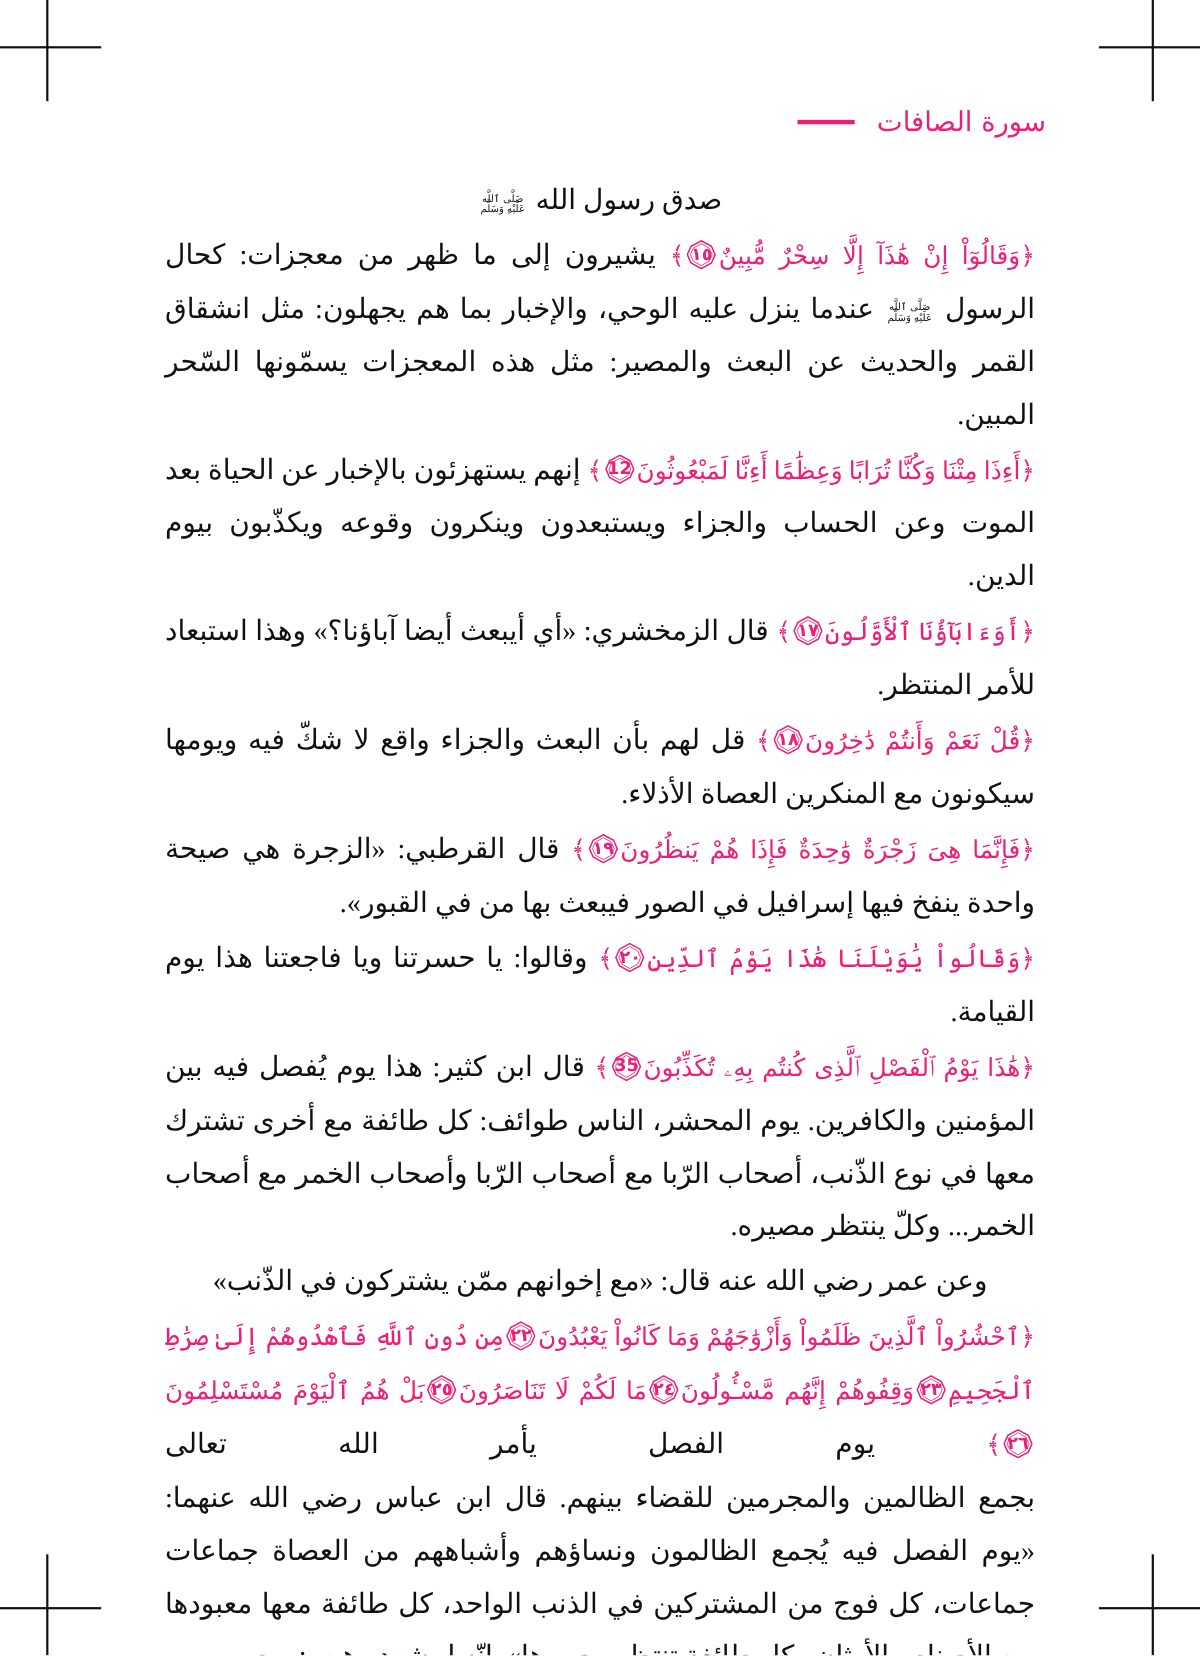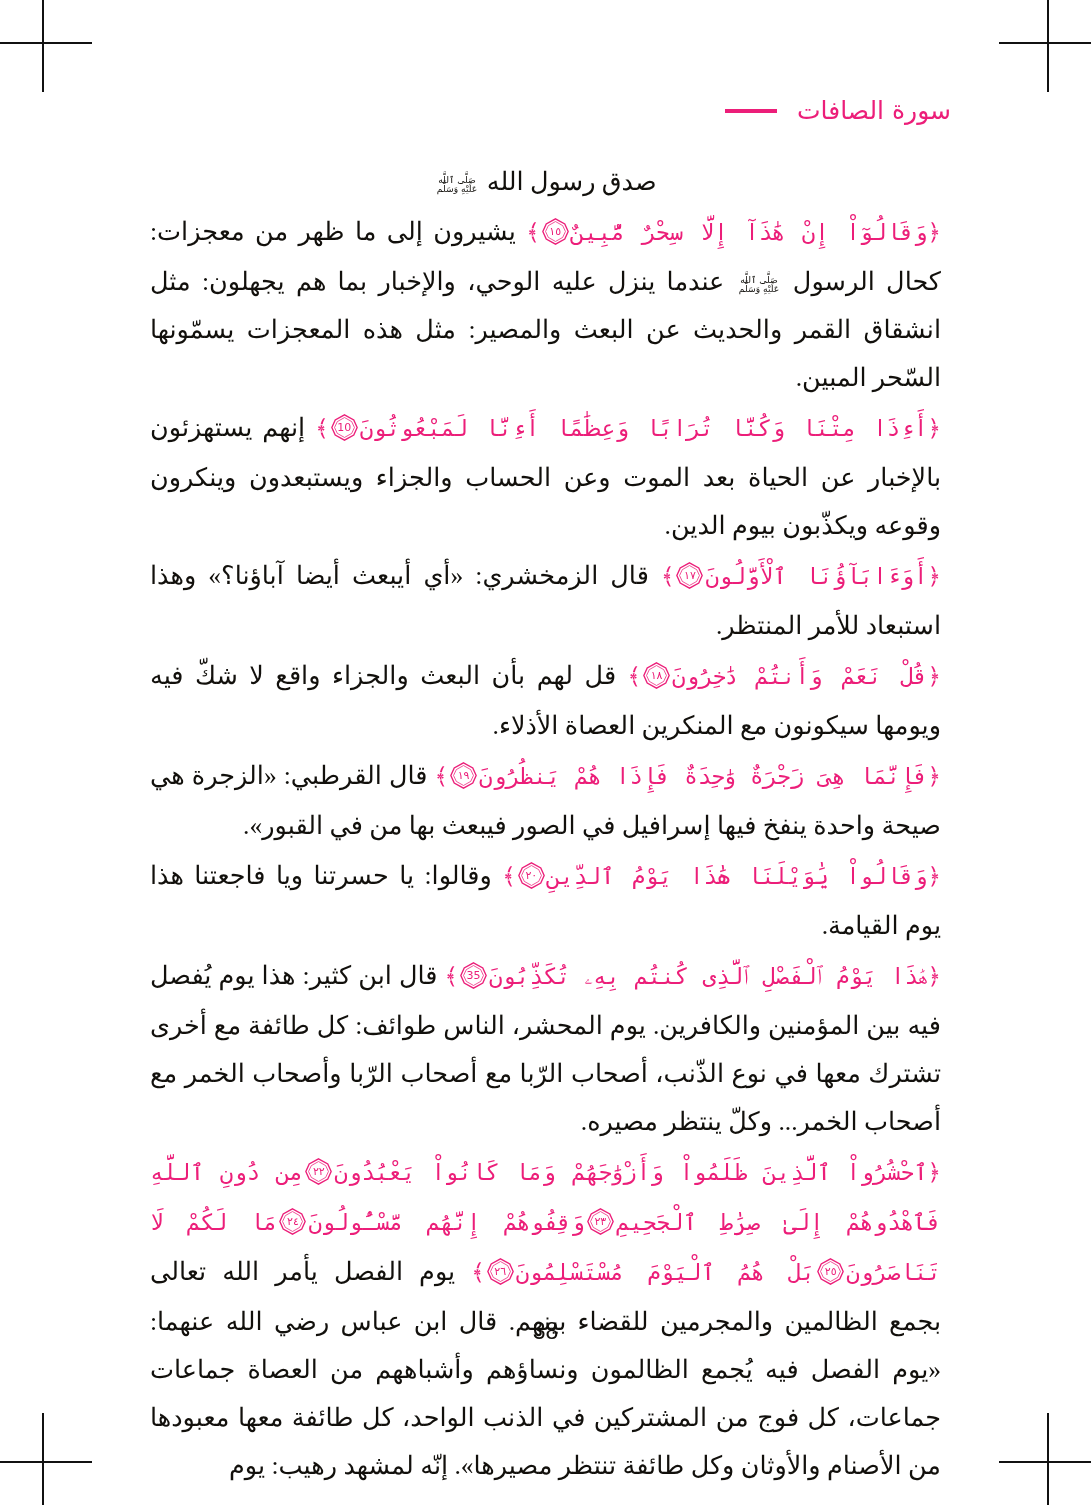--- a/index.html
+++ b/index.html
@@ -80,21 +80,21 @@
     font-family: "Liberation Serif", "DejaVu Serif", serif;
   }
 
   .para.center-last {
     text-align-last: center;
   }
 
   
   .ayah {
     color: #ec1e79;
-    font-family: Liberation Mono, monospace;
+    font-family: Liberation Serif, serif;
     font-size: 22.5px;
     white-space: normal;
   }
 
   
   .ayah-bracket {
     color: #ec1e79;
     font-family: "DejaVu Sans", "Liberation Sans", sans-serif;
     font-size: 23px;
   }
@@ -111,25 +111,26 @@
   .ayah-num .rosette {
     position: absolute;
     inset: 0;
   }
   .ayah-num .digits {
     position: absolute;
     inset: 0;
     display: flex;
     align-items: center;
     justify-content: center;
-    font-size: 11px;
+    font-size: 16px;
     color: #ec1e79;
     font-family: "DejaVu Sans", "Liberation Sans", sans-serif;
     line-height: 1;
     padding-bottom: 1px;
+    font-weight: bold;
   }
 
   
   .honorific {
     display: inline-block;
     font-size: 17px;
     line-height: 0.95;
     text-align: center;
     color: #12100c;
     font-family: "DejaVu Sans", "Liberation Sans", sans-serif;
@@ -191,21 +192,21 @@
             <polygon points="16,1 27,7 31,16 27,25 16,31 5,25 1,16 5,7" fill="none" stroke="#ec1e79" stroke-width="1.6"></polygon>
             <polygon points="16,4.2 24.5,9 27.8,16 24.5,23 16,27.8 7.5,23 4.2,16 7.5,9" fill="none" stroke="#ec1e79" stroke-width="0.9"></polygon>
           </svg><span class="digits">١٥</span></span><span class="ayah-bracket">﴾</span>
       <span>يشيرون إلى ما ظهر من معجزات: كحال الرسول </span><span class="honorific"><span class="top">صَلَّى ٱللَّه</span><span class="bot">عَلَيْهِ وَسَلَّم</span></span><span> عندما ينزل عليه الوحي، والإخبار بما هم يجهلون: مثل انشقاق القمر والحديث عن البعث والمصير: مثل هذه المعجزات يسمّونها السّحر المبين.</span>
     </p>
 
     <p class="para">
       <span class="ayah-bracket">﴿</span><span class="ayah">أَءِذَا مِتْنَا وَكُنَّا تُرَابًا وَعِظَٰمًا أَءِنَّا لَمَبْعُوثُونَ</span><span class="ayah-num"><svg class="rosette" viewBox="0 0 32 32" aria-hidden="true">
             <polygon points="16,1 27,7 31,16 27,25 16,31 5,25 1,16 5,7" fill="none" stroke="#ec1e79" stroke-width="1.6"></polygon>
             <polygon points="16,4.2 24.5,9 27.8,16 24.5,23 16,27.8 7.5,23 4.2,16 7.5,9" fill="none" stroke="#ec1e79" stroke-width="0.9"></polygon>
-          </svg><span class="digits">10</span></span><span class="ayah-bracket">﴾</span>
+          </svg><span class="digits">12</span></span><span class="ayah-bracket">﴾</span>
       <span>إنهم يستهزئون بالإخبار عن الحياة بعد الموت وعن الحساب والجزاء ويستبعدون وينكرون وقوعه ويكذّبون بيوم الدين.</span>
     </p>
 
     <p class="para">
       <span class="ayah-bracket">﴿</span><span class="ayah">أَوَءَابَآؤُنَا ٱلْأَوَّلُونَ</span><span class="ayah-num"><svg class="rosette" viewBox="0 0 32 32" aria-hidden="true">
             <polygon points="16,1 27,7 31,16 27,25 16,31 5,25 1,16 5,7" fill="none" stroke="#ec1e79" stroke-width="1.6"></polygon>
             <polygon points="16,4.2 24.5,9 27.8,16 24.5,23 16,27.8 7.5,23 4.2,16 7.5,9" fill="none" stroke="#ec1e79" stroke-width="0.9"></polygon>
           </svg><span class="digits">١٧</span></span><span class="ayah-bracket">﴾</span>
       <span>قال الزمخشري: «أي أيبعث أيضا آباؤنا؟» وهذا استبعاد للأمر المنتظر.</span>
     </p>
@@ -235,20 +236,21 @@
     </p>
 
     <p class="para">
       <span class="ayah-bracket">﴿</span><span class="ayah">هَٰذَا يَوْمُ ٱلْفَصْلِ ٱلَّذِى كُنتُم بِهِۦ تُكَذِّبُونَ</span><span class="ayah-num"><svg class="rosette" viewBox="0 0 32 32" aria-hidden="true">
             <polygon points="16,1 27,7 31,16 27,25 16,31 5,25 1,16 5,7" fill="none" stroke="#ec1e79" stroke-width="1.6"></polygon>
             <polygon points="16,4.2 24.5,9 27.8,16 24.5,23 16,27.8 7.5,23 4.2,16 7.5,9" fill="none" stroke="#ec1e79" stroke-width="0.9"></polygon>
           </svg><span class="digits">35</span></span><span class="ayah-bracket">﴾</span>
       <span>قال ابن كثير: هذا يوم يُفصل فيه بين المؤمنين والكافرين. يوم المحشر، الناس طوائف: كل طائفة مع أخرى تشترك معها في نوع الذّنب، أصحاب الرّبا مع أصحاب الرّبا وأصحاب الخمر مع أصحاب الخمر... وكلّ ينتظر مصيره.</span>
     </p>
 
+    <p class="para center-last">وعن عمر رضي الله عنه قال: «مع إخوانهم ممّن يشتركون في الذّنب»</p>
 
     <p class="mixed-line">
       <span class="ayah-bracket">﴿</span><span class="ayah">ٱحْشُرُواْ ٱلَّذِينَ ظَلَمُواْ وَأَزْوَٰجَهُمْ وَمَا كَانُواْ يَعْبُدُونَ</span><span class="ayah-num"><svg class="rosette" viewBox="0 0 32 32" aria-hidden="true">
             <polygon points="16,1 27,7 31,16 27,25 16,31 5,25 1,16 5,7" fill="none" stroke="#ec1e79" stroke-width="1.6"></polygon>
             <polygon points="16,4.2 24.5,9 27.8,16 24.5,23 16,27.8 7.5,23 4.2,16 7.5,9" fill="none" stroke="#ec1e79" stroke-width="0.9"></polygon>
           </svg><span class="digits">٢٢</span></span><span class="ayah">مِن دُونِ ٱللَّهِ فَٱهْدُوهُمْ إِلَىٰ صِرَٰطِ ٱلْجَحِيمِ</span><span class="ayah-num"><svg class="rosette" viewBox="0 0 32 32" aria-hidden="true">
             <polygon points="16,1 27,7 31,16 27,25 16,31 5,25 1,16 5,7" fill="none" stroke="#ec1e79" stroke-width="1.6"></polygon>
             <polygon points="16,4.2 24.5,9 27.8,16 24.5,23 16,27.8 7.5,23 4.2,16 7.5,9" fill="none" stroke="#ec1e79" stroke-width="0.9"></polygon>
           </svg><span class="digits">٢٣</span></span><span class="ayah">وَقِفُوهُمْ إِنَّهُم مَّسْـُٔولُونَ</span><span class="ayah-num"><svg class="rosette" viewBox="0 0 32 32" aria-hidden="true">
             <polygon points="16,1 27,7 31,16 27,25 16,31 5,25 1,16 5,7" fill="none" stroke="#ec1e79" stroke-width="1.6"></polygon>
@@ -260,15 +262,14 @@
             <polygon points="16,1 27,7 31,16 27,25 16,31 5,25 1,16 5,7" fill="none" stroke="#ec1e79" stroke-width="1.6"></polygon>
             <polygon points="16,4.2 24.5,9 27.8,16 24.5,23 16,27.8 7.5,23 4.2,16 7.5,9" fill="none" stroke="#ec1e79" stroke-width="0.9"></polygon>
           </svg><span class="digits">٢٦</span></span><span class="ayah-bracket">﴾</span>
       <span>يوم الفصل يأمر الله تعالى</span>
     </p>
 
     <p class="para">بجمع الظالمين والمجرمين للقضاء بينهم. قال ابن عباس رضي الله عنهما: «يوم الفصل فيه يُجمع الظالمون ونساؤهم وأشباههم من العصاة جماعات جماعات، كل فوج من المشتركين في الذنب الواحد، كل طائفة معها معبودها من الأصنام والأوثان وكل طائفة تنتظر مصيرها». إنّه لمشهد رهيب: يوم</p>
 
   </div>
 
-  <div class="folio">38</div>
 
 </div>
 
 </body></html>

